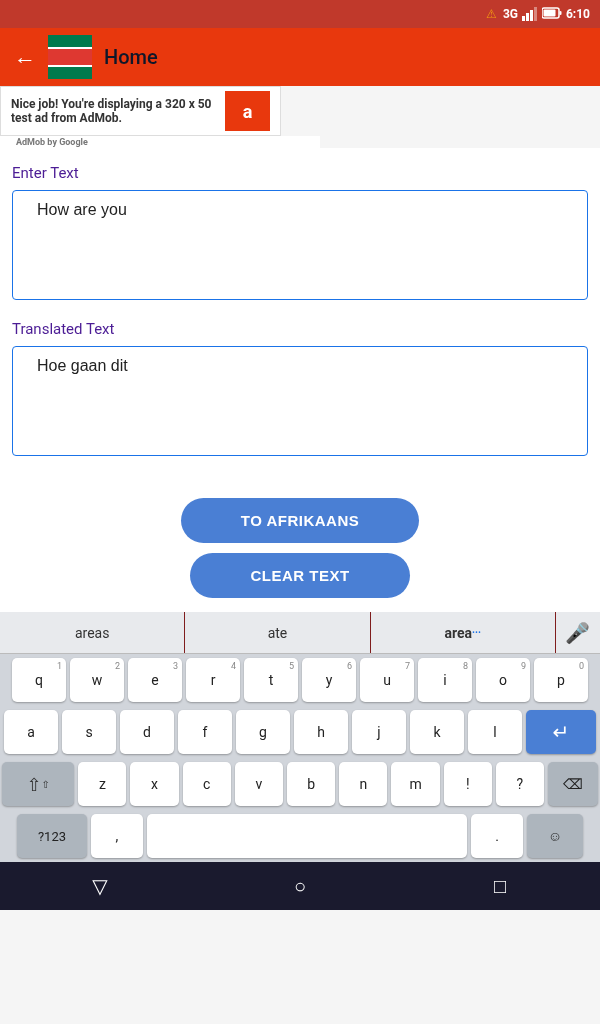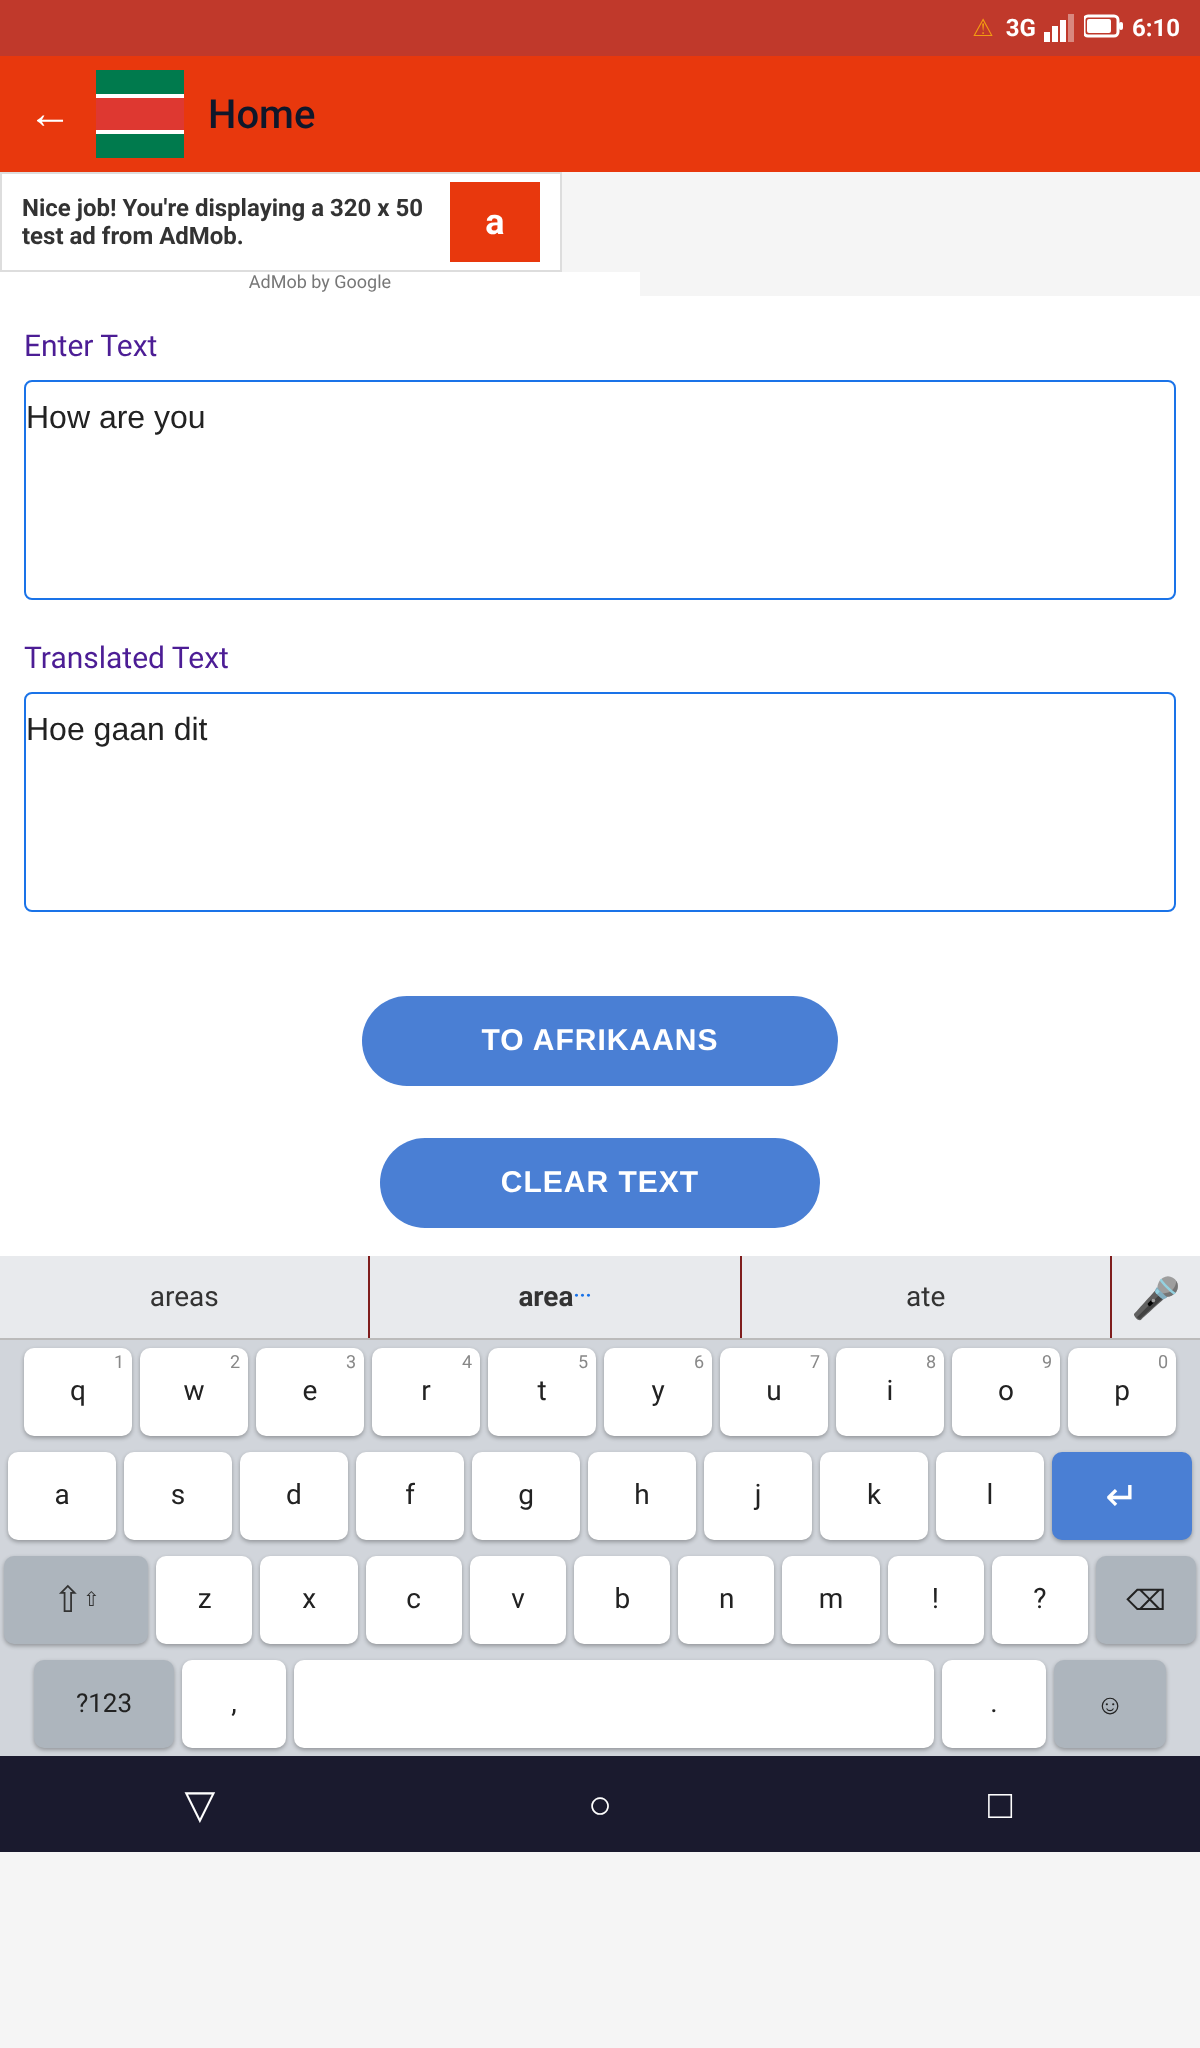--- a/index.html
+++ b/index.html
@@ -95,36 +95,36 @@
       font-size: 15px;
       color: #4c1d95;
       margin-bottom: 8px;
       font-weight: 400;
     }
     .text-input-box {
       width: 100%;
       min-height: 110px;
       border: 1.5px solid #1a73e8;
       border-radius: 4px;
-      padding: 10px 0;
+      padding: 10px 24px;
       font-size: 16px;
       color: #222;
       background: white;
       margin-bottom: 16px;
       resize: none;
       font-family: Arial, sans-serif;
     }
 
     
     .buttons-area {
       background: white;
       display: flex;
       flex-direction: column;
       align-items: center;
-      gap: 26px;
+      gap: 10px;
       padding: 6px 0 14px 0;
     }
     .btn-primary {
       background: #4a7fd4;
       color: white;
       border: none;
       border-radius: 24px;
       padding: 14px 60px;
       font-size: 15px;
       font-weight: bold;
@@ -328,44 +328,44 @@
 
 <div class="ad-banner">
   <div class="ad-text">
     <span>Nice job!</span>
     <span> You're displaying a 320 x 50 test ad from AdMob.</span>
   </div>
   <div class="ad-logo">
     <span class="ad-logo-inner">a</span>
   </div>
 </div>
-<div style="font-size:9px;color:#777;text-align:center;width:320px;background:#fff;padding:1px 4px;">AdMob by Google</div>
+<div style="font-size:9px;color:#777;text-align:left;width:320px;background:#fff;padding:1px 16px;font-weight:bold;">AdMob by Google</div>
 
 <div class="main-content">
   <div class="section-label">Enter Text</div>
   <textarea class="text-input-box" style="">How are you</textarea>
 
   <div class="section-label">Translated Text</div>
   <textarea class="text-input-box" style="">Hoe gaan dit</textarea>
 </div>
 
 <div class="buttons-area">
   <button class="btn-primary">TO AFRIKAANS</button>
   <button class="btn-secondary">CLEAR TEXT</button>
 </div>
 
 <div class="keyboard">
 
   <div class="keyboard-suggestions">
     <div class="suggestion-item">areas</div>
+    <div class="suggestion-item">ate</div>
     <div class="suggestion-item selected">
       <span>area</span>
       <span class="suggestion-dots">···</span>
     </div>
-    <div class="suggestion-item">ate</div>
     <div class="mic-btn">🎤</div>
   </div>
 
   <div class="keyboard-row">
     <div class="key"><span class="key-num">1</span>q</div>
     <div class="key"><span class="key-num">2</span>w</div>
     <div class="key"><span class="key-num">3</span>e</div>
     <div class="key"><span class="key-num">4</span>r</div>
     <div class="key"><span class="key-num">5</span>t</div>
     <div class="key"><span class="key-num">6</span>y</div>

